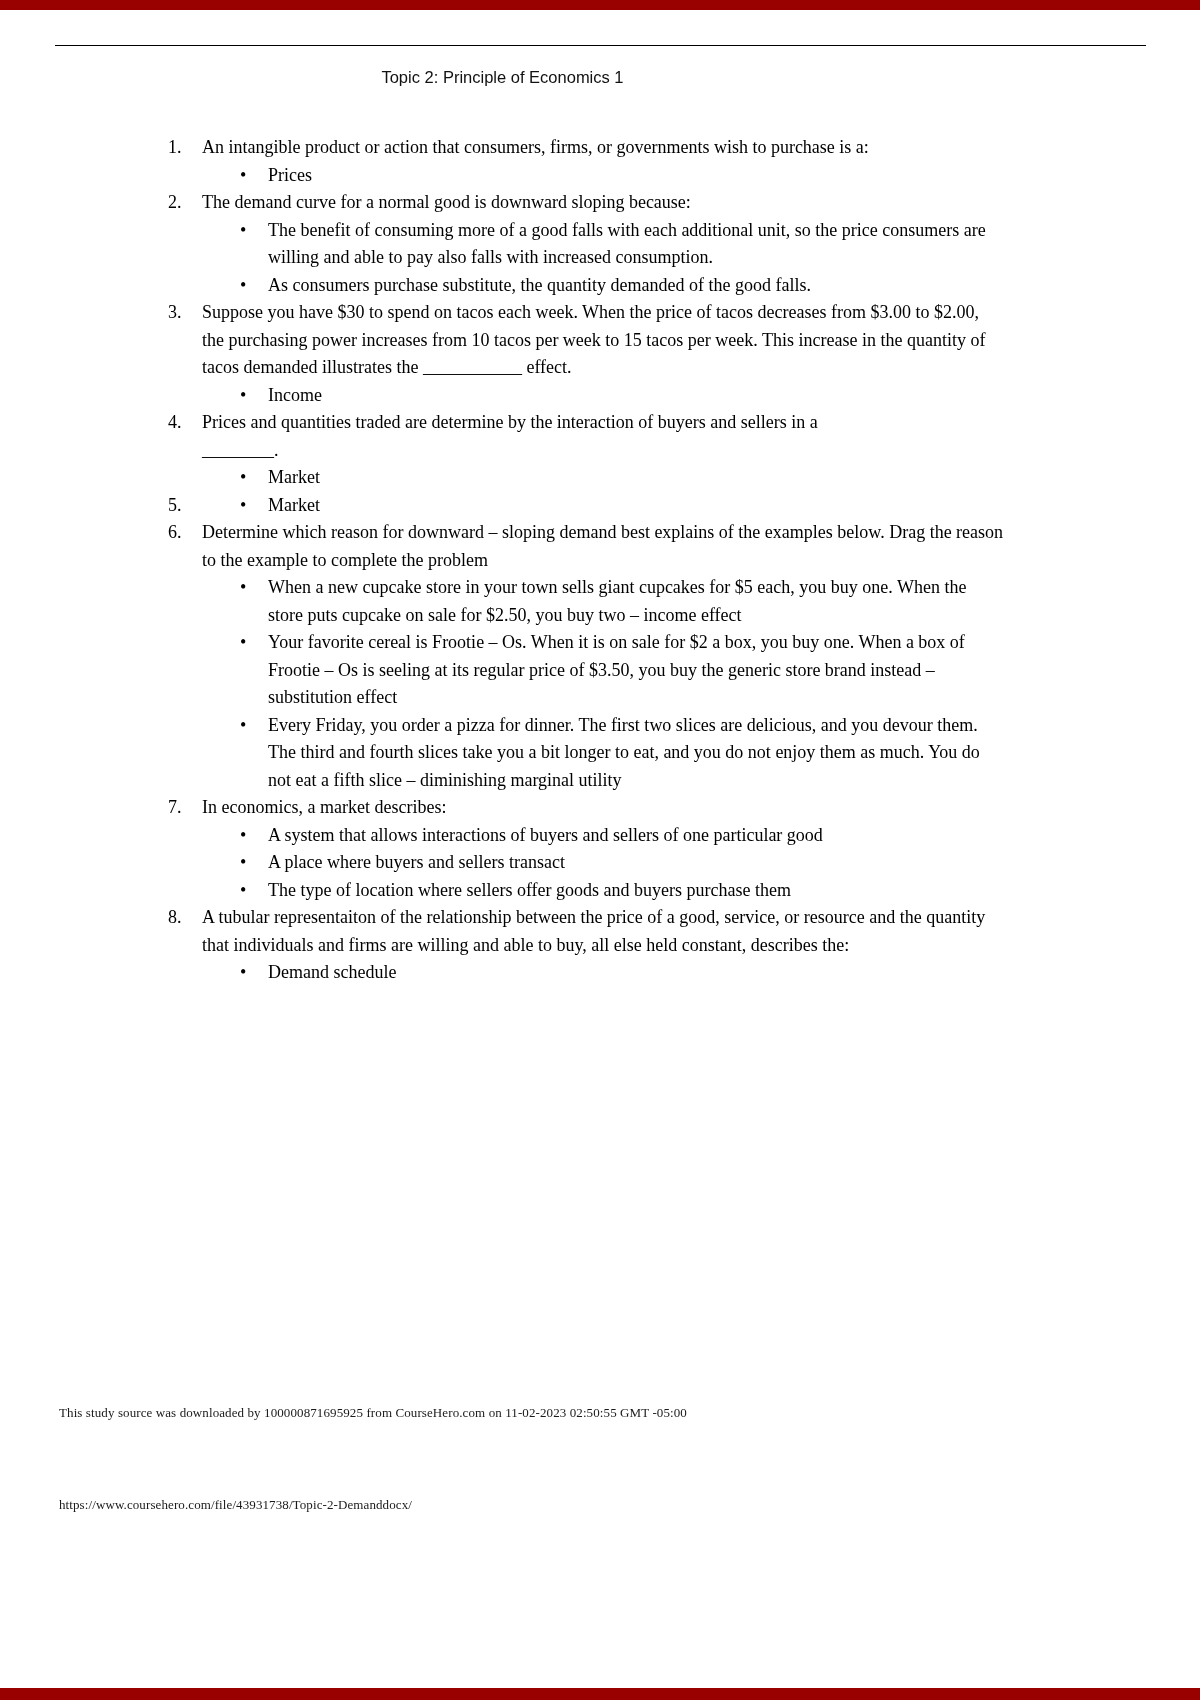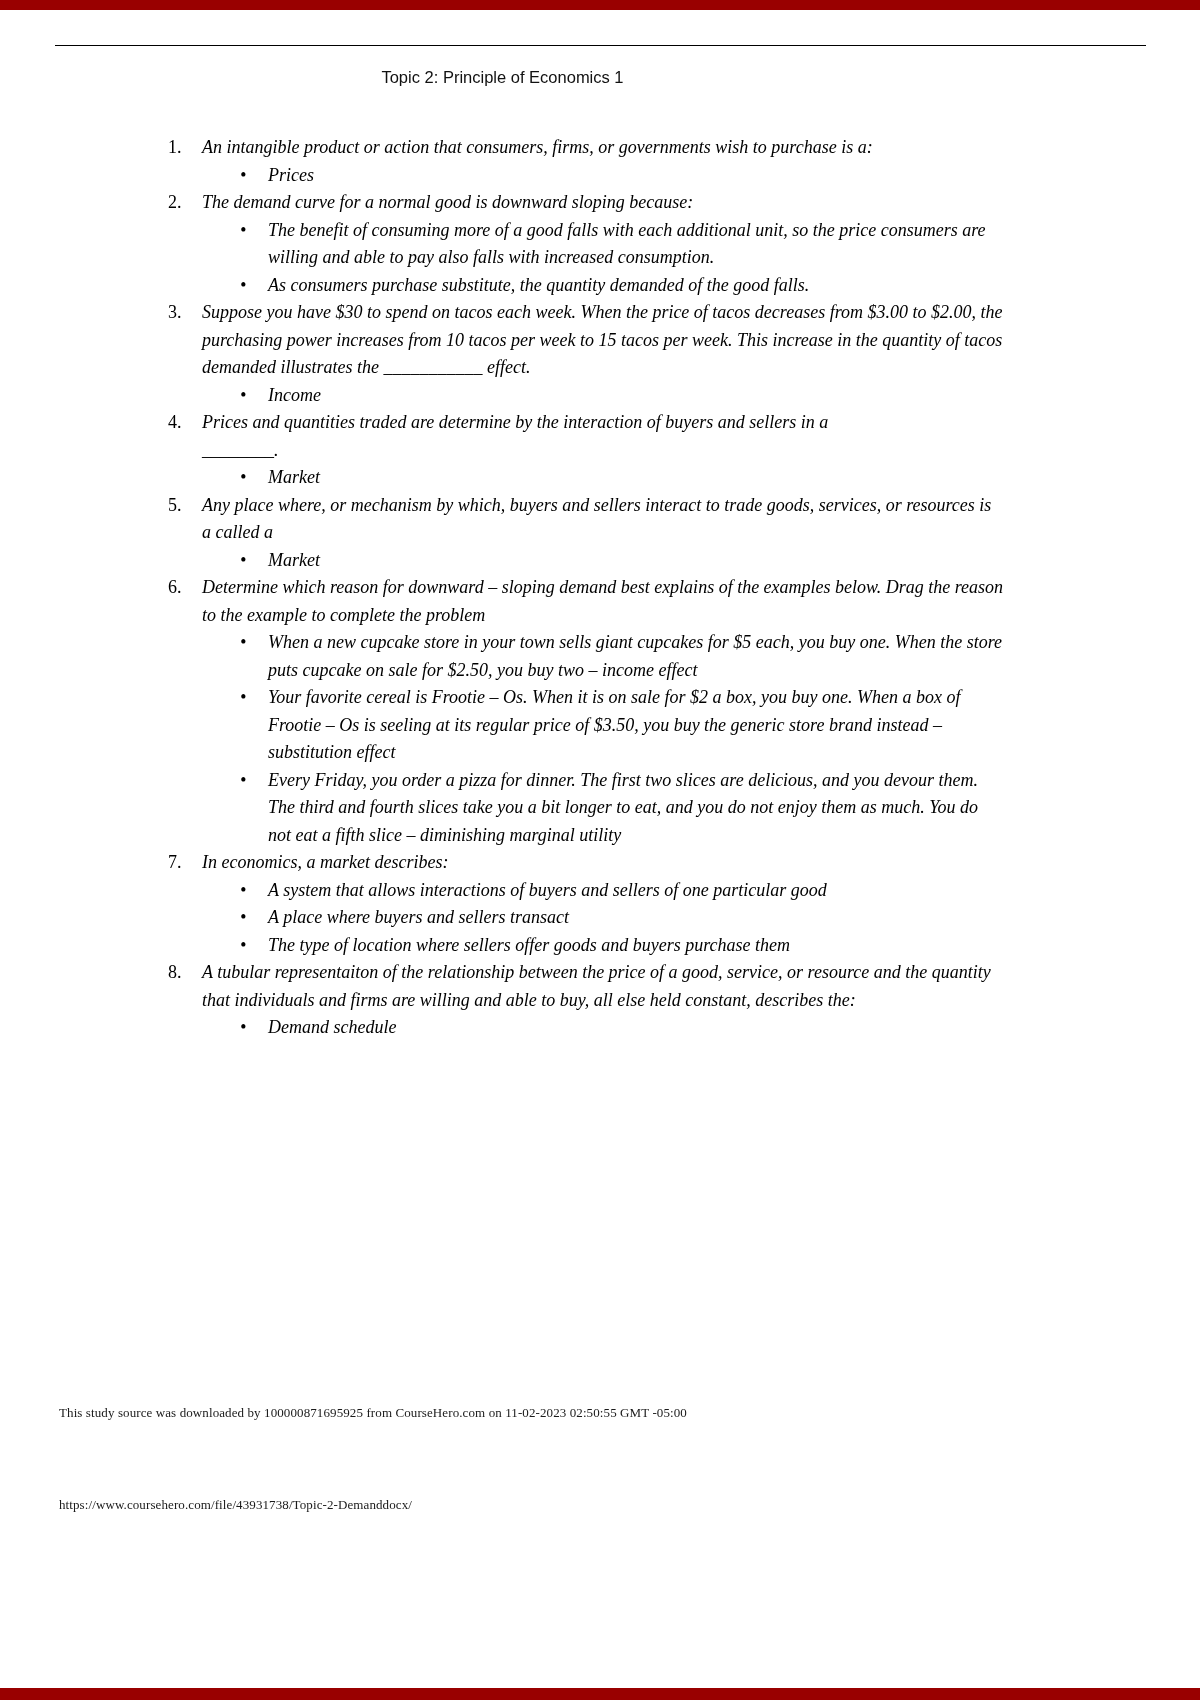--- a/index.html
+++ b/index.html
@@ -41,21 +41,21 @@
   .questions {
     position: absolute;
     top: 134px; left: 168px;
     width: 836px;
     list-style: none;
     font-size: 18px;
     line-height: 27.5px;
   }
   .q { display: flex; }
   .qnum { width: 34px; flex: none; }
-  .qbody { flex: 1; min-width: 0; font-style: italic; }
+  .qbody { flex: 1; min-width: 0; }
   .qtext { white-space: pre-wrap; }
   .answers { list-style: none; }
   .answer {
     position: relative;
     padding-left: 66px;
   }
   .answer::before {
     content: "\2022";
     position: absolute;
     left: 38px;
@@ -118,21 +118,20 @@
 ________.</div>
       <ul class="answers">
         <li class="answer">Market</li>
       </ul>
     </div>
   </li>
 
   <li class="q">
     <span class="qnum">5.</span>
     <div class="qbody">
-      <div class="qtext">Any place where, or mechanism by which, buyers and sellers interact to trade goods, services, or resources is a called a</div>
       <ul class="answers">
         <li class="answer">Market</li>
       </ul>
     </div>
   </li>
 
   <li class="q">
     <span class="qnum">6.</span>
     <div class="qbody">
       <div class="qtext">Determine which reason for downward – sloping demand best explains of the examples below. Drag the reason to the example to complete the problem</div>

